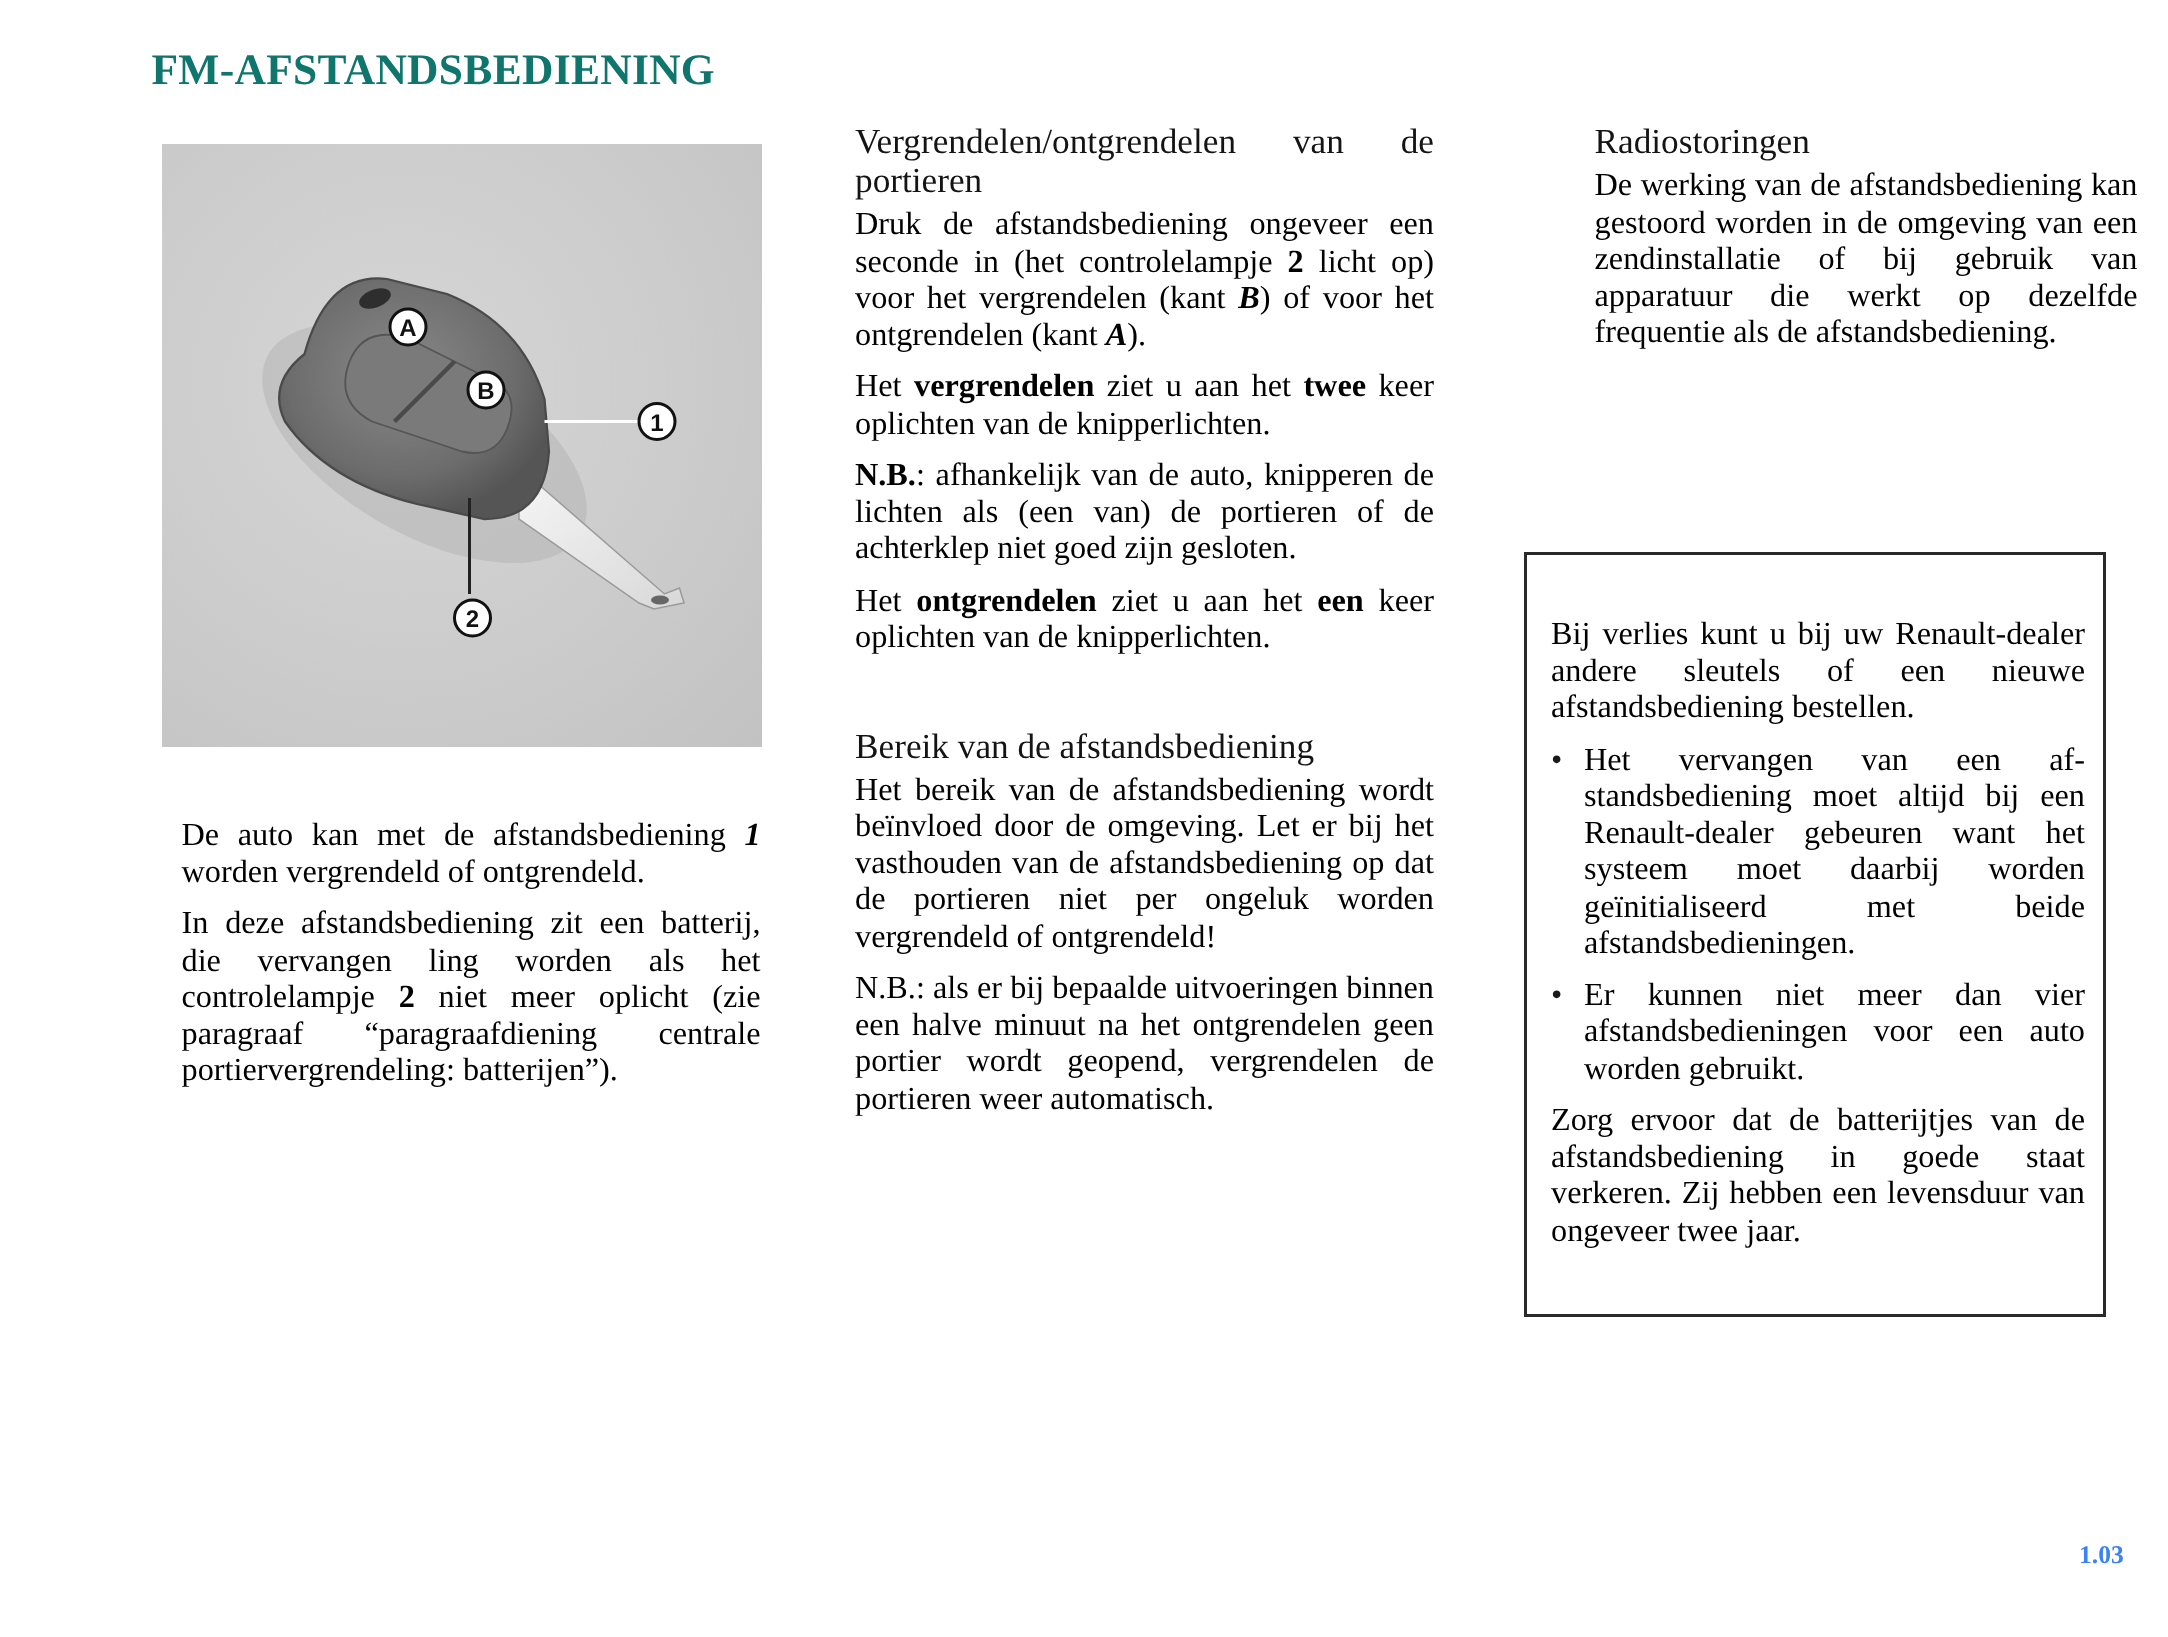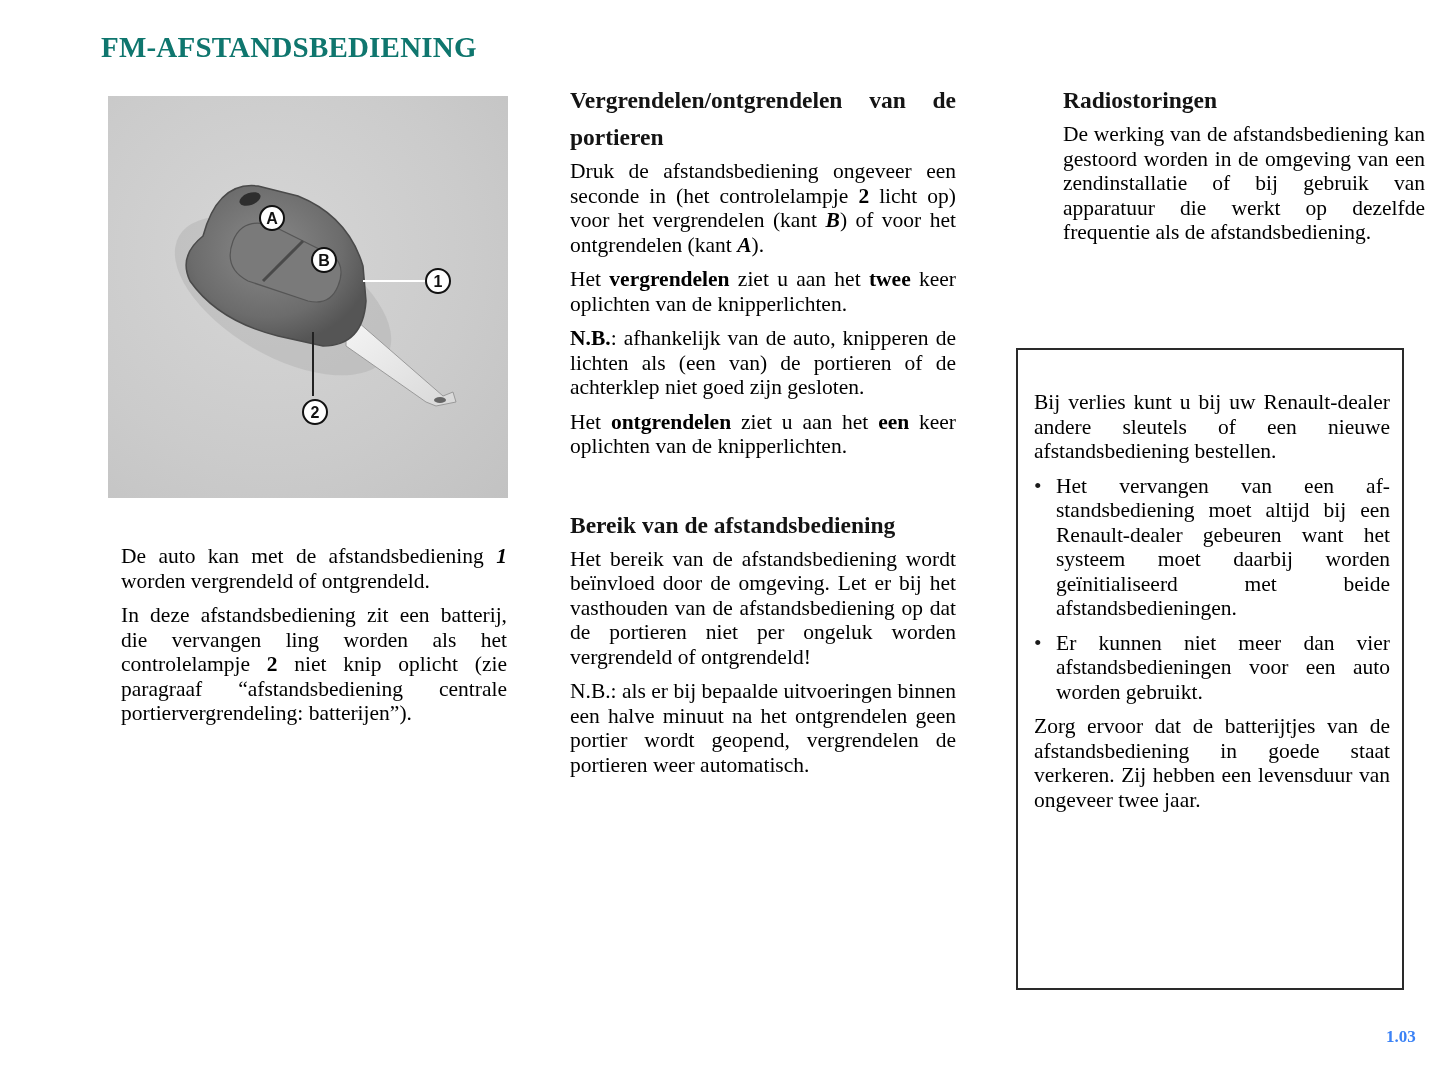--- a/index.html
+++ b/index.html
@@ -11,41 +11,41 @@
   .page-title {
     position: absolute; left: 101px; top: 31px;
     font-size: 29px; font-weight: bold; letter-spacing: 0.2px;
     color: #0f766e; margin: 0;
   }
   .col { position: absolute; }
   .col-left { left: 121px; top: 508px; width: 386px; margin-top: 36px; }
   .col-mid { left: 570px; top: 82px; width: 386px; }
   .col-right { left: 1017px; top: 82px; width: 362px; margin-left: 46px; }
   .h2 {
-    font-size: 23.5px; font-weight: bold; line-height: 37px; margin: 0 0 3px 0;
+    font-size: 23.5px; font-weight: normal; line-height: 26px; margin: 0 0 3px 0;
     color: #141414; text-align: justify;
   }
   .p {
     font-size: 21.5px; line-height: 24.5px; margin: 0 0 10px 0;
     text-align: justify; hyphens: manual; color: #000000;
   }
   .p b { font-weight: bold; }
   .p i { font-style: italic; font-weight: bold; }
   .spacer-bereik { height: 38px; }
 
   
   .photo {
     position: absolute; left: 108px; top: 96px; width: 400px; height: 402px;
     background: radial-gradient(ellipse at 40% 40%, #d6d6d6 0%, #cbcbcb 60%, #c2c2c2 100%);
   }
   .photo svg { width: 100%; height: 100%; display: block; }
 
   
   .info-box {
-    position: absolute; left: 1016px; top: 348px; width: 388px; height: 642px;
+    position: absolute; left: 1016px; top: 368px; width: 388px; height: 510px;
     border: 2px solid #2a2a2a; box-sizing: border-box;
   }
   .info-inner { position: absolute; left: 16px; top: 40px; width: 356px; }
   .bullet { display: flex; margin: 0 0 10px 0; }
   .bullet-dot { width: 22px; flex: 0 0 22px; font-size: 21.5px; line-height: 24.5px; }
   .bullet .p { margin: 0; flex: 1; }
 
   .page-number {
     position: absolute; left: 1386px; top: 1027px;
     font-size: 17px; font-weight: bold; color: #3b82f6;
@@ -101,21 +101,21 @@
     </g>
     <g>
       <circle cx="207" cy="316" r="12" fill="#fff" stroke="#111" stroke-width="2"></circle>
       <text x="207" y="322" text-anchor="middle" font-family="Liberation Sans, sans-serif" font-weight="bold" font-size="16" fill="#111">2</text>
     </g>
   </svg>
 </div>
 
 <div class="col col-left">
   <p class="p"><span>De auto kan met de afstandsbedie­ning </span><i>1</i><span> worden vergrendeld of ont­grendeld.</span></p>
-  <p class="p"><span>In deze afstandsbediening zit een batterij, die vervangen ling worden als het controlelampje </span><b>2</b><span> niet knip oplicht (zie paragraaf “afstandsbe­diening centrale portiervergrende­ling: batterijen”).</span></p>
+  <p class="p"><span>In deze afstandsbediening zit een batterij, die vervangen ling worden als het controlelampje </span><b>2</b><span> niet meer oplicht (zie paragraaf “paragraaf­diening centrale portiervergrende­ling: batterijen”).</span></p>
 </div>
 
 <div class="col col-mid">
   <h2 class="h2">Vergrendelen/ontgrendelen van de portieren</h2>
   <p class="p"><span>Druk de afstandsbediening onge­veer een seconde in (het controle­lampje </span><b>2</b><span> licht op) voor het vergren­delen (kant </span><i>B</i><span>) of voor het ontgrendelen (kant </span><i>A</i><span>).</span></p>
   <p class="p"><span>Het </span><b>vergrendelen</b><span> ziet u aan het </span><b>twee</b><span> keer oplichten van de knipper­lichten.</span></p>
   <p class="p"><b>N.B.</b><span>: afhankelijk van de auto, knip­peren de lichten als (een van) de portieren of de achterklep niet goed zijn gesloten.</span></p>
   <p class="p"><span>Het </span><b>ontgrendelen</b><span> ziet u aan het </span><b>een</b><span> keer oplichten van de knipperlich­ten.</span></p>
 
   <div class="spacer-bereik"></div>

